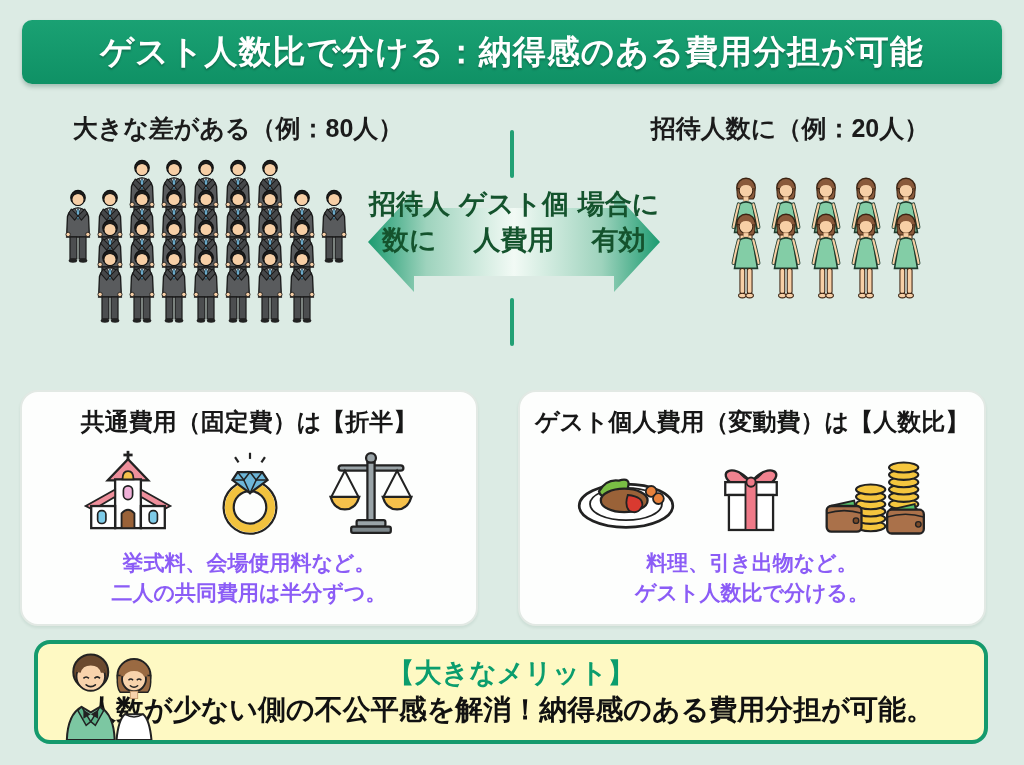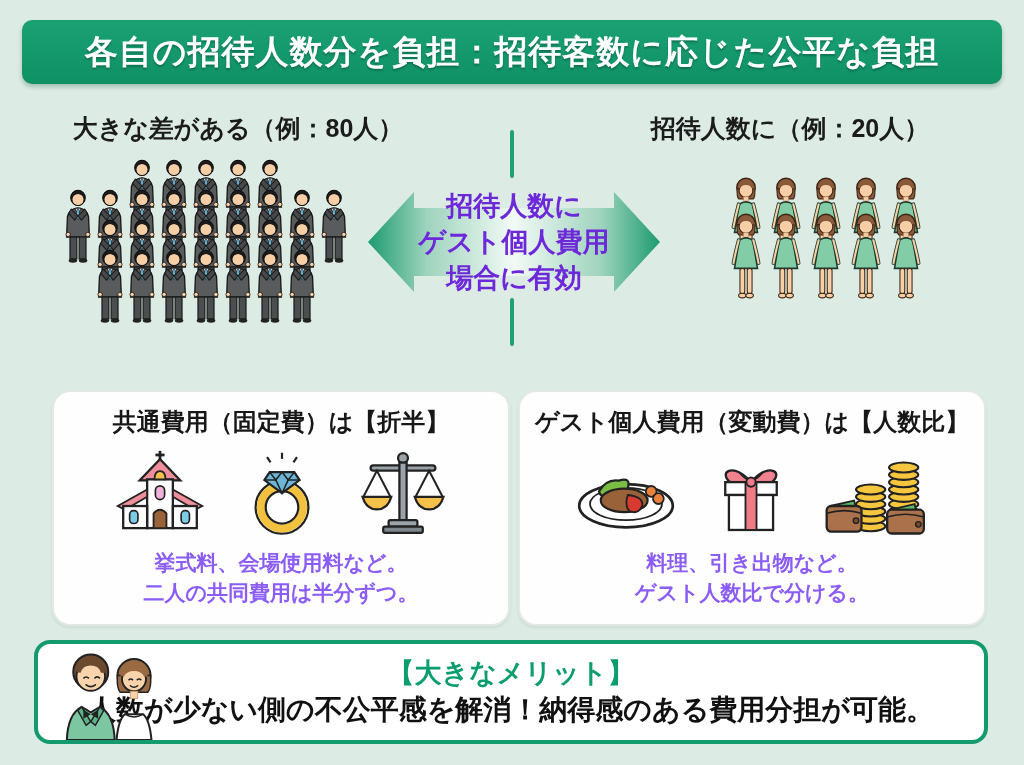--- a/index.html
+++ b/index.html
@@ -48,46 +48,46 @@
   .divider-seg{
     position:absolute; left:510px; width:4px; height:48px; background:#22a074; border-radius:2px;
   }
   .divider-top{ top:130px; }
   .divider-bottom{ top:298px; }
 
   
   .arrow-wrap{ position:absolute; left:366px; top:186px; width:296px; height:112px; }
   .arrow-wrap svg{ position:absolute; inset:0; width:100%; height:100%; }
   .arrow-text{
-    position:absolute; inset:0; display:flex; flex-direction:column;
+    position:absolute; inset:0; display:flex; flex-direction:row;
     justify-content:center;
-    font-size:27px; font-weight:bold; color:#6d28d9; line-height:36px; text-align:center;
+    font-size:27px; font-weight:bold; color:#14532d; line-height:36px; text-align:center;
   }
 
   
   .card{
     position:absolute; top:390px; height:236px; background:#fdfefd;
     border:2px solid #e2e9e4; border-radius:18px;
     display:flex; flex-direction:column; align-items:center;
     box-shadow:0 2px 3px rgba(0,60,40,.08);
   }
-  .card-left{ left:52px; width:458px; }
+  .card-left{ left:20px; width:458px; }
   .card-right{ left:518px; width:468px; }
   .card-title{ font-size:24px; font-weight:bold; color:#171717; margin-top:14px; }
   .card-icons{
     width:100%; flex:1; display:flex; align-items:center; justify-content:space-evenly;
     padding:4px 28px 0 28px;
   }
   .card-icons svg{ display:block; }
   .card-body{ text-align:center; font-size:21px; font-weight:bold; color:#8b5cf6; line-height:30px; margin-bottom:16px; }
 
   
   .merit{
     position:absolute; left:34px; top:640px; width:954px; height:104px;
-    background:#ffffff; border:4px solid #159a6d; border-radius:16px;
+    background:#fef9c3; border:4px solid #159a6d; border-radius:16px;
     display:flex; flex-direction:column; align-items:center; justify-content:center;
     overflow:hidden;
   }
   .merit-heading{ font-size:27px; font-weight:bold; color:#0b9d6d; line-height:34px; margin-top:2px; }
   .merit-body{ font-size:28px; font-weight:bold; color:#111; line-height:40px; }
   .merit-couple{ position:absolute; left:14px; bottom:0; width:118px; height:92px; }
 </style>
 </head>
 <body>
 
@@ -123,21 +123,21 @@
       <rect x="21.2" y="54" width="4.6" height="24" rx="2" fill="#f7cfa6" stroke="#3c2413" stroke-width="1"></rect>
       <ellipse cx="16.5" cy="80" rx="3.6" ry="2.2" fill="#f7cfa6" stroke="#3c2413" stroke-width="1"></ellipse>
       <ellipse cx="23.5" cy="80" rx="3.6" ry="2.2" fill="#f7cfa6" stroke="#3c2413" stroke-width="1"></ellipse>
     </symbol>
   </defs>
 </svg>
 
 <div class="stage">
 
   <div class="title-banner">
-    <span>各自の招待人数分を負担：招待客数に応じた公平な負担</span>
+    <span>ゲスト人数比で分ける：納得感のある費用分担が可能</span>
   </div>
 
   <div class="side-label groom">大きな差がある（例：80人）</div>
   <div class="side-label bride">招待人数に（例：20人）</div>
 
   <div class="crowd crowd-groom">
       <div class="crowd-row">
         <svg class="person" viewBox="0 0 40 90">
           <use href="#sym-man"></use>
         </svg>

